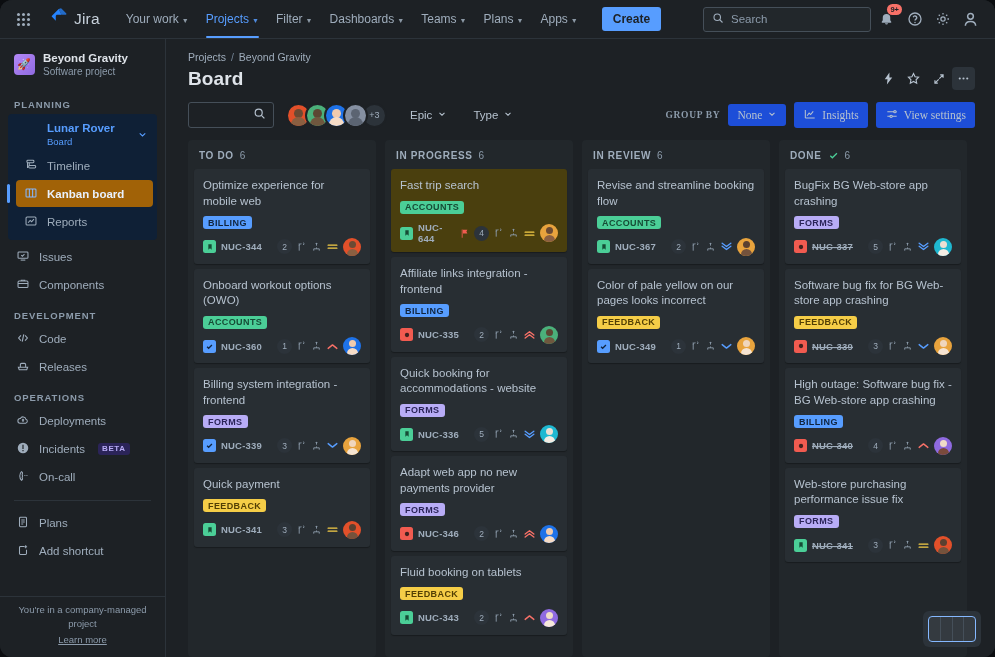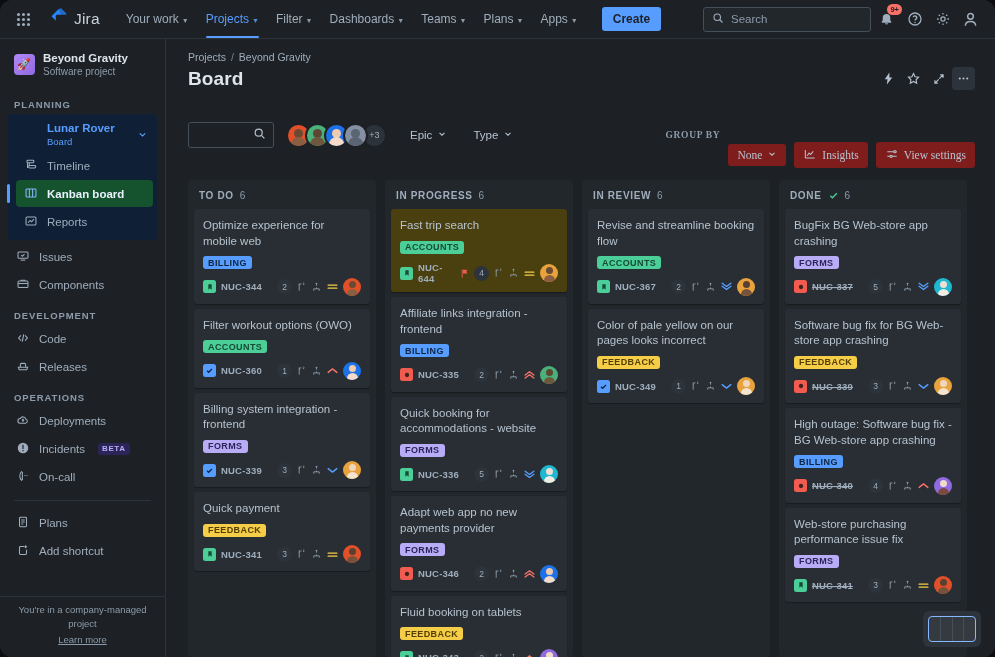--- a/index.html
+++ b/index.html
@@ -105,21 +105,21 @@
   }
   .sbitem svg { flex-shrink:0; }
   .boardgroup { background:#0f2036; border-radius:4px; padding:3px 0 4px 0; margin-bottom:3px; }
   .boardgroup-head {
     display:flex; align-items:center; justify-content:space-between;
     padding: 4px 9px 4px 9px; cursor:pointer;margin-left:30px;
   }
   .boardgroup-head .t { color:#579dff; font-size:11.5px; font-weight:700; line-height:1.25; }
   .boardgroup-head .s { color:#579dff; font-size:9.5px; line-height:1.3; }
   .boardgroup .sbitem { margin-left:8px; margin-right:4px; }
-  .sbitem.selected { background:#14532d; color:#e9f1fd; font-weight:600; }
+  .sbitem.selected { background:#a16207; color:#e9f1fd; font-weight:600; }
   .sbitem.selected::before {
     content:""; position:absolute; left:-9px; top:4px; bottom:4px;
     width:2.5px; background:#579dff; border-radius:2px;
   }
   .betapill {
     background:#2b2459; color:#b8acf6;
     font-size:8px; font-weight:700; letter-spacing:.6px;
     padding:1.5px 4px; border-radius:3px; margin-left:4px;
   }
   .sbdivider { height:1px; background:#2c333a; margin: 10px 6px 8px 6px; }
@@ -165,21 +165,21 @@
     background:#2c333a; color:#9fadbc; font-size:9px;
     margin-left:-6px; border:2px solid #1d2125;
     display:flex; align-items:center; justify-content:center; cursor:pointer;
   }
   .tbtn {
     display:flex; align-items:center; gap:5px;
     color:#b6c2cf; font-size:11.5px;
     padding: 5px 9px; border-radius:3px; cursor:pointer;
     background:transparent; border:none;
   }
-  .tbtn.filled { background:#7f1d1d;margin-top:40px; }
+  .tbtn.filled { background:#1d4ed8; }
   .groupby { margin-left:auto; display:flex; align-items:center; gap:8px;font-family:Liberation Serif, serif; }
   .groupby .lbl { color:#8c9bab; font-size:9.5px; font-weight:700; letter-spacing:.7px; }
 
   
   .board {
     flex:1; min-height:0;
     display:flex; gap:9px;
     padding: 12px 20px 0 22px;
     overflow:hidden;
   }
@@ -638,21 +638,21 @@
                       <svg width="13" height="13" viewBox="0 0 24 24" fill="none" stroke="#f5cd47" stroke-width="2.6" stroke-linecap="round" stroke-linejoin="round">
                         <path d="M4 9.5h16M4 15h16"></path>
                       </svg>
                     </span>
                     <span class="cav" style="background: rgb(226, 80, 42);">
                       <span class="head" style="background:#6b4a33"></span>
                       <span class="body" style="background:#8a5f41"></span>
                     </span>
                   </div>
                 </div></div>
-              <div class="card"><div class="ctitle">Filter workout options (OWO)</div><div class="epic" style="background: rgb(75, 206, 151); color: rgb(22, 75, 53);">ACCOUNTS</div><div class="cmeta">
+              <div class="card"><div class="ctitle">Onboard workout options (OWO)</div><div class="epic" style="background: rgb(75, 206, 151); color: rgb(22, 75, 53);">ACCOUNTS</div><div class="cmeta">
                   <span class="typeicon" style="background: rgb(87, 157, 255);">
                     <svg width="9" height="9" viewBox="0 0 24 24" fill="none" stroke="#10243e" stroke-width="3.4">
                       <path d="M5.5 12.5l4.2 4.2L18.5 8"></path>
                     </svg>
                   </span>
                   <span class="ckey">NUC-360</span>
                   <div class="metaright">
                     <span class="sp">1</span>
                     <span style="display: flex;">
                       <svg width="11" height="12" viewBox="0 0 24 24" fill="none" stroke="#8c9bab" stroke-width="2">

